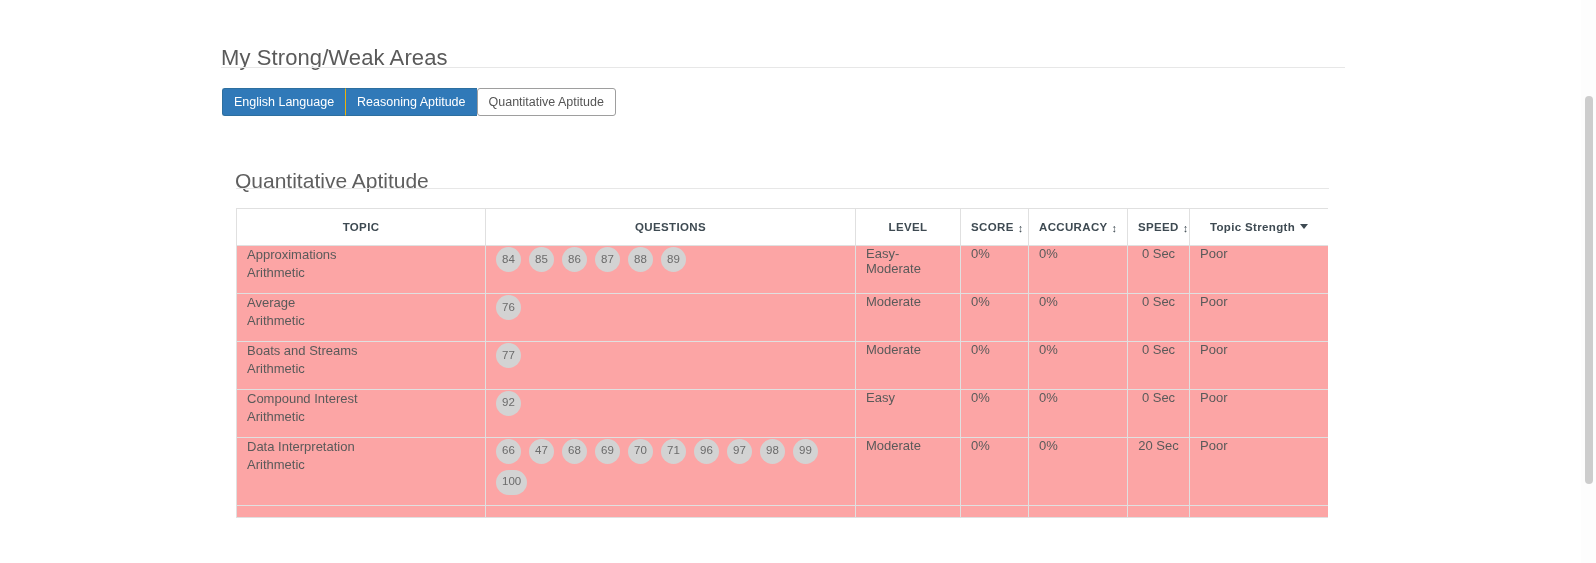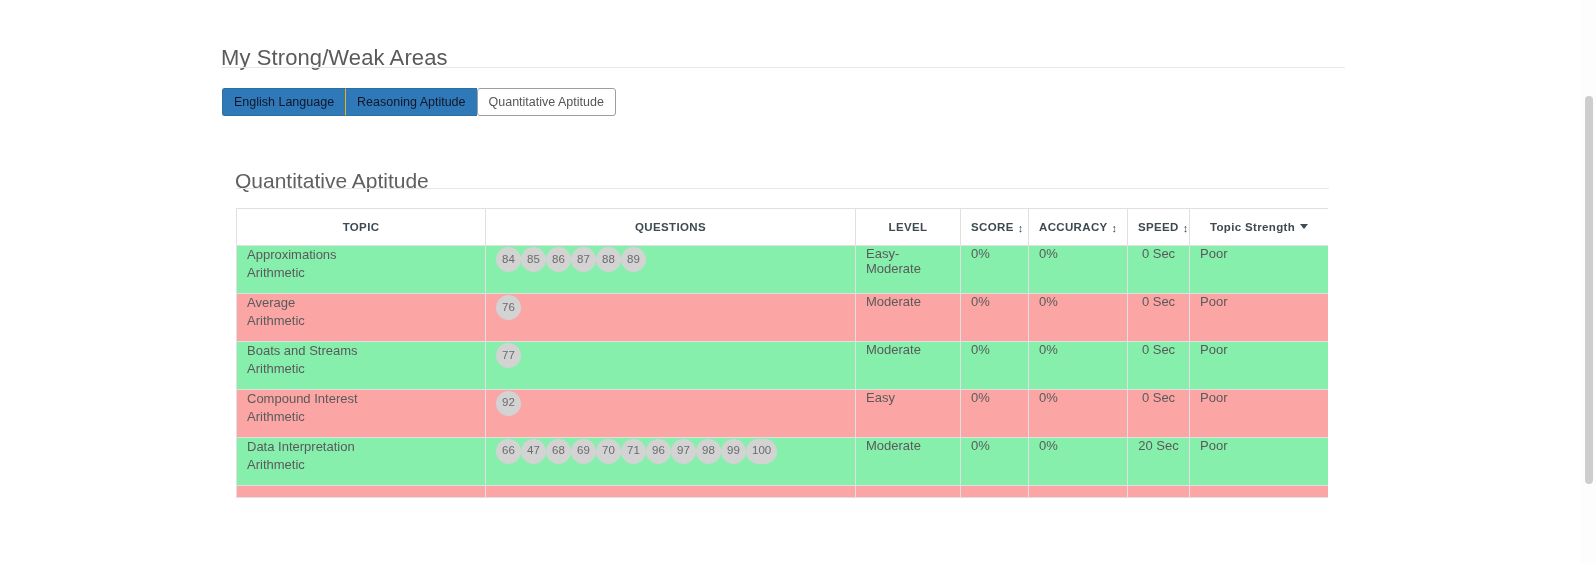--- a/index.html
+++ b/index.html
@@ -38,21 +38,21 @@
     display: flex;
     align-items: stretch;
     height: 28px;
     border-radius: 4px;
   }
   .tab {
     display: flex; align-items: center;
     padding: 0 11px;
     font-size: 12.5px;
     line-height: 1;
-    color: #0f172a;
+    color: #ffffff;
     background: #3079b8;
     border: 1px solid #2d6f9f;
     border-right: none;
     cursor: pointer;
     white-space: nowrap;
     user-select: none;
   }
   .tab:first-child { border-radius: 3px 0 0 3px; }
   .tab.sep { border-left: 1px solid #eab308; }
   .tab.active {
@@ -134,27 +134,27 @@
   }
   
   col.c-topic    { width: 249px; }
   col.c-quest    { width: 370px; }
   col.c-level    { width: 105px; }
   col.c-score    { width: 68px; }
   col.c-acc      { width: 99px; }
   col.c-speed    { width: 62px; }
   col.c-strength { width: 139px; }
 
-  tbody tr.odd  td { background: #86efac; }
+  tbody tr.odd  td { background: #fca5a5; }
   tbody tr.even td { background: #fca5a5; }
 
   .topic-name { color: #5a5a5a; line-height: 1.42; }
   .topic-cat  { color: #5a5a5a; line-height: 1.42; }
 
-  .q-list { display: flex; flex-wrap: wrap; gap: 6px 0; padding-top: 1px; }
+  .q-list { display: flex; flex-wrap: wrap; gap: 6px 8px; padding-top: 1px; }
   .q-badge {
     display: inline-flex;
     align-items: center; justify-content: center;
     min-width: 25px; height: 25px;
     padding: 0 6px;
     border-radius: 13px;
     background: #d3d3d3;
     color: #6b6b6b;
     font-size: 11.5px;
     line-height: 1;

